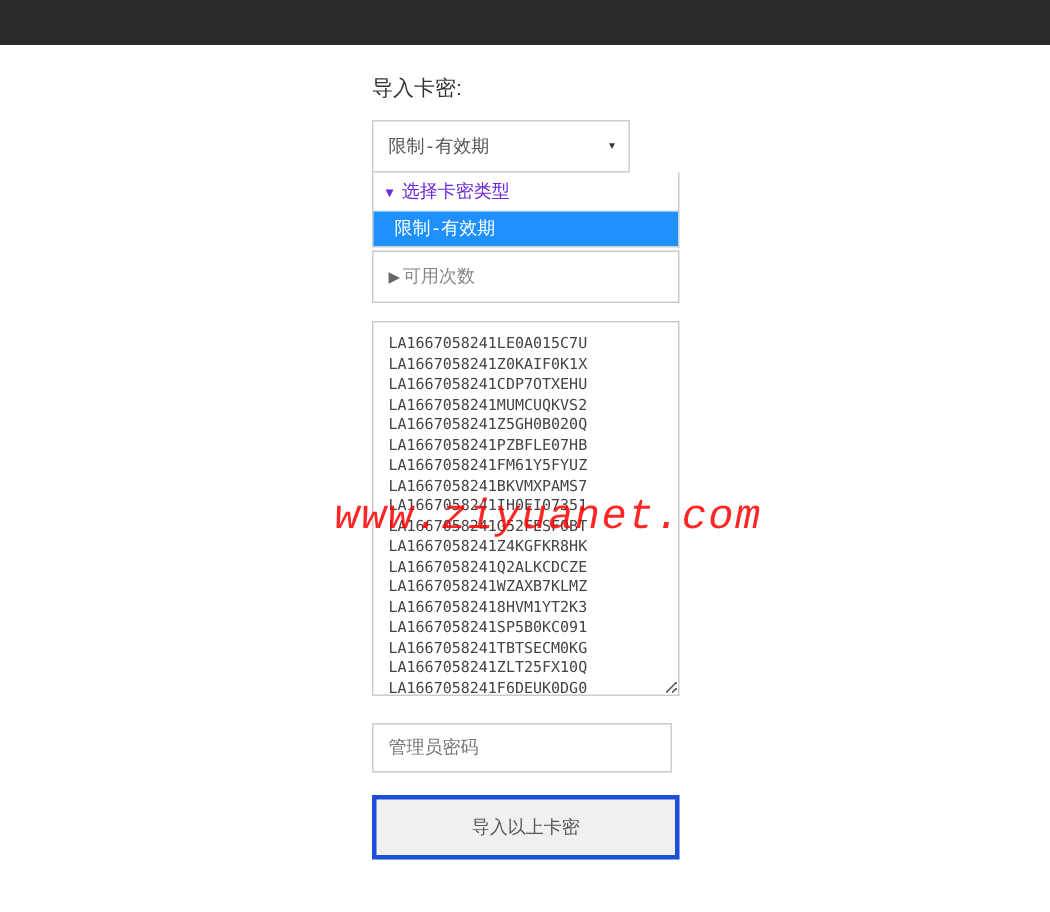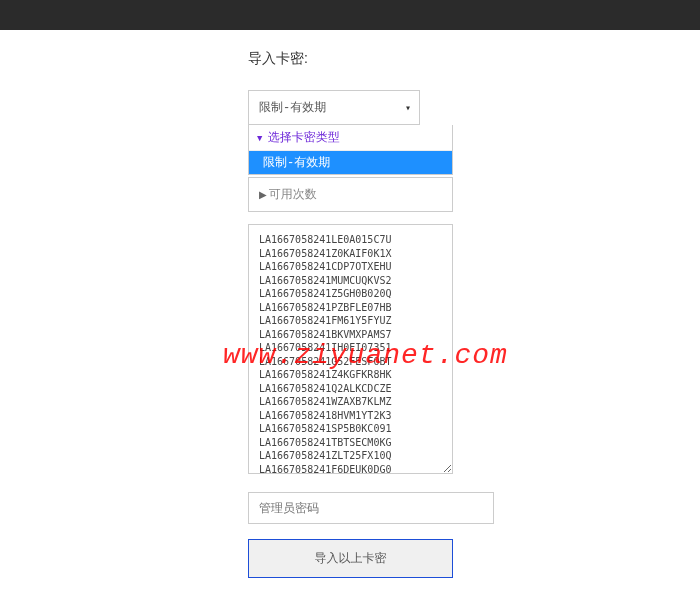--- a/index.html
+++ b/index.html
@@ -21,21 +21,21 @@
       width: 100%;
     }
     .container {
       padding: 20px 0 0 0;
       width: 220px;
       margin-left: 248px;
     }
     .page-title {
       font-size: 14px;
       color: #333;
-      margin-bottom: 22px;
+      margin-bottom: 12px;
     }
     .select-wrapper {
       position: relative;
       width: 172px;
       margin-bottom: 2px;
       font-family: Liberation Mono, monospace;
     }
     .select-display {
       border: 1px solid #ccc;
       padding: 8px 10px;
@@ -116,30 +116,31 @@
       left: -25px;
       font-size: 28px;
       font-family: Liberation Mono, monospace;
       font-style: italic;
       color: rgba(255, 0, 0, 0.85);
       pointer-events: none;
       white-space: nowrap;
       letter-spacing: 1px;
     }
     .password-input {
-      width: 246px;
+      width: 200px;
       border: 1px solid #ccc;
       padding: 8px 10px;
       font-size: 12px;
       color: #888;
       margin-top: 15px;
+      font-family: Liberation Serif, serif;
     }
     .submit-btn {
       width: 205px;
-      border: 1px solid #1d4ed8;
+      border: 3px solid #1d4ed8;
       background: #f0f0f0;
       padding: 10px;
       font-size: 12px;
       color: #555;
       margin-top: 15px;
       text-align: center;
       cursor: pointer;
     }
   </style>
 </head>

